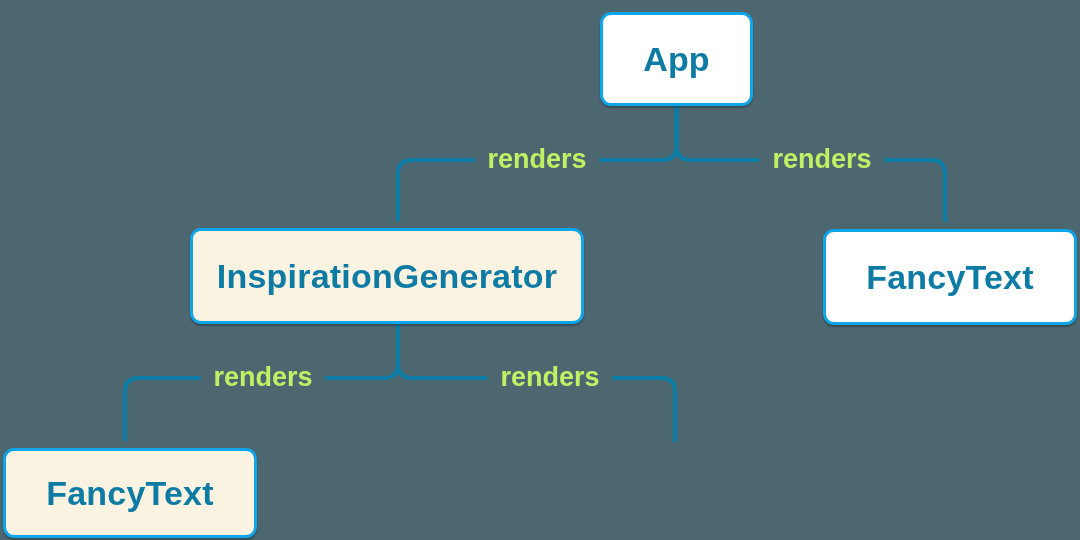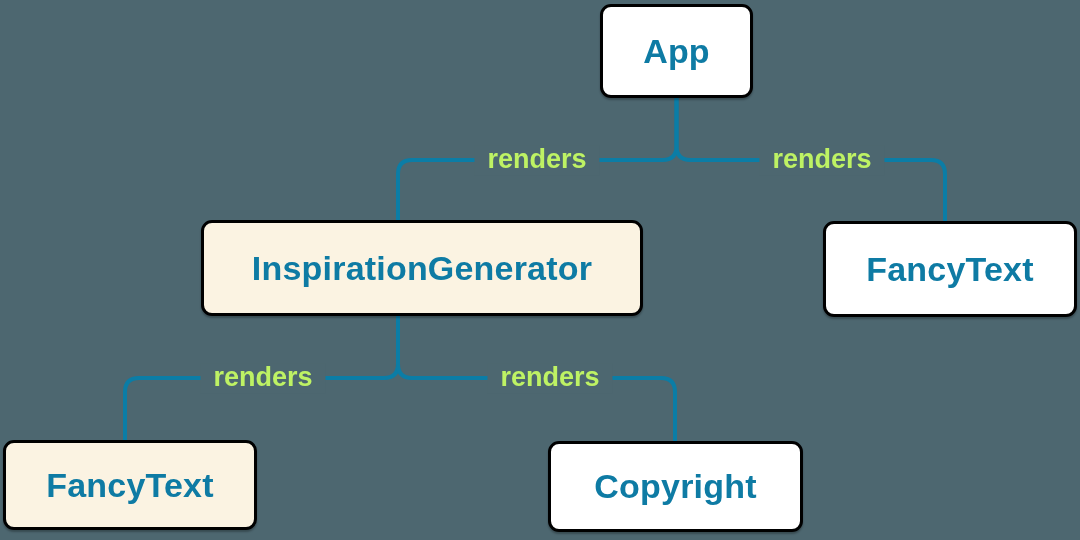--- a/index.html
+++ b/index.html
@@ -20,33 +20,34 @@
     fill: none;
     stroke: #0b7da6;
     stroke-width: 4;
   }
   .node {
     position: absolute;
     display: flex;
     align-items: center;
     justify-content: center;
     background: #ffffff;
-    border: 3px solid #000000;
+    border: 3px solid #0ea5e9;
     border-radius: 11px;
     box-sizing: border-box;
     color: #0e7ba4;
     font-size: 34px;
     font-weight: 600;
     letter-spacing: 0.2px;
     box-shadow: 0 2px 2px rgba(0,0,0,0.28);
     z-index: 2;
+    margin-top: 8px;
   }
   .node.cream { background: #fbf3e2; }
   .node-app        { left: 600px; top: 4px;   width: 153px; height: 94px; }
-  .node-ig         { left: 201px; top: 220px; width: 442px; height: 96px; }
+  .node-ig         { left: 190px; top: 220px; width: 394px; height: 96px; }
   .node-ft-right   { left: 823px; top: 221px; width: 254px; height: 96px; }
   .node-ft-left    { left: 3px;   top: 440px; width: 254px; height: 90px; }
   .node-copyright  { left: 548px; top: 441px; width: 255px; height: 91px; }
   .edge-label {
     position: absolute;
     transform: translate(-50%, -50%);
     background: #4d6770;
     color: #bef264;
     font-size: 27px;
     font-weight: 700;
@@ -86,17 +87,14 @@
   </div>
 
   <div class="node node-ft-right">
     <span>FancyText</span>
   </div>
 
   <div class="node cream node-ft-left">
     <span>FancyText</span>
   </div>
 
-  <div class="node node-copyright">
-    <span>Copyright</span>
-  </div>
 
 </div>
 
 </body></html>

